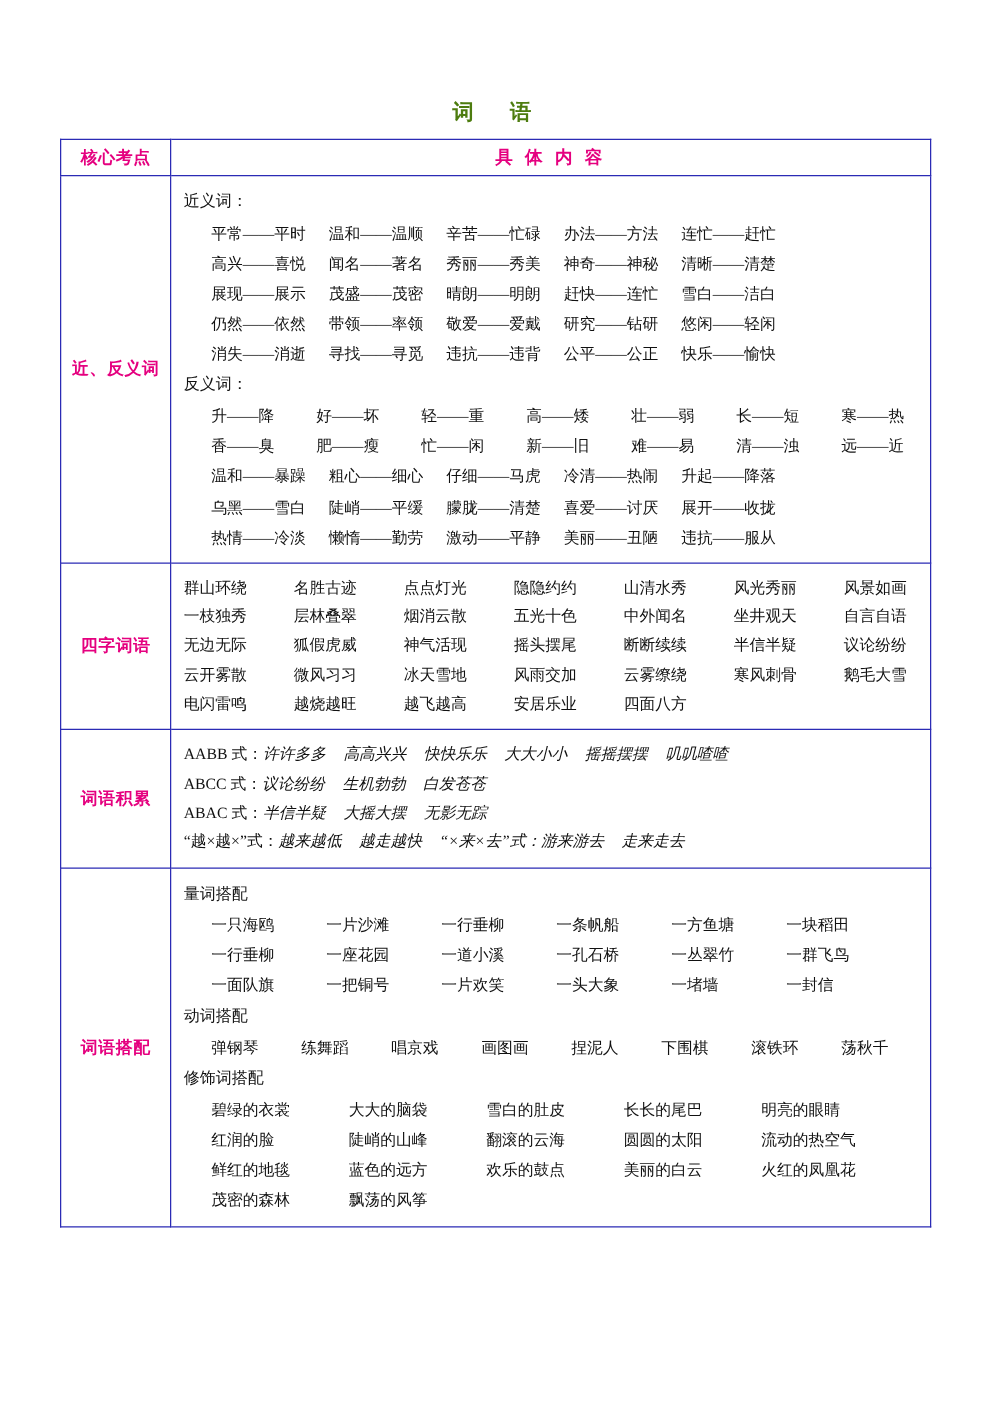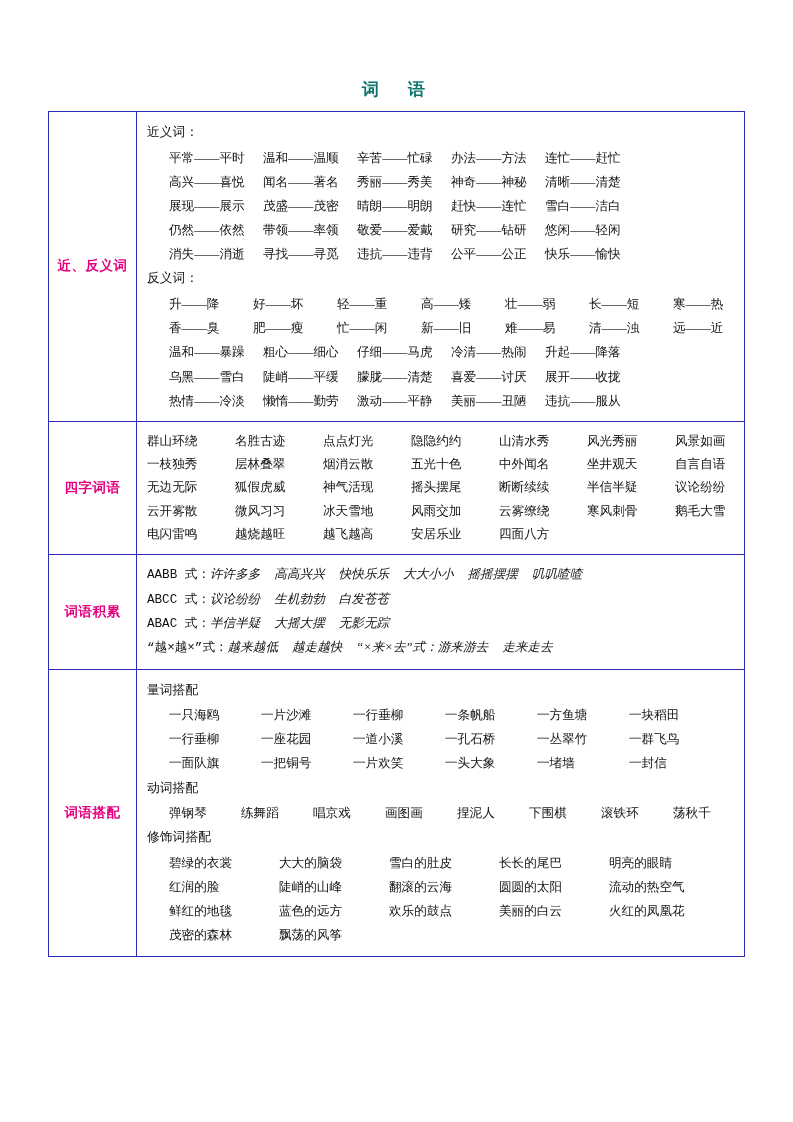--- a/index.html
+++ b/index.html
@@ -15,21 +15,21 @@
     position: relative;
   }
   .page {
     width: 793px;
     height: 1122px;
     box-sizing: border-box;
     padding: 78px 48px 0 48px;
   }
   .doc-title {
     text-align: center;
-    color: #0f766e;
+    color: #4d7c0f;
     font-size: 17px;
     font-weight: bold;
     letter-spacing: 6px;
     margin-bottom: 10px;
     font-family: "Liberation Sans", sans-serif;
   }
   table.main {
     border-collapse: collapse;
     width: 697px;
     table-layout: fixed;
@@ -90,21 +90,21 @@
     width: 84px;
   }
   .four {
     display: inline-block;
     width: 88px;
   }
   .acc-line {
     white-space: nowrap;
   }
   .acc-label {
-    font-family: Liberation Mono, monospace;
+    font-family: Liberation Serif, serif;
     margin-top: 36px;
   }
   .acc-item {
     display: inline-block;
     padding-right: 14px;
     font-style: italic;
   }
   .ql-item {
     display: inline-block;
     width: 92px;
@@ -125,20 +125,24 @@
 <div class="page">
 
   <div class="doc-title">词　语</div>
 
   <table class="main">
     <colgroup>
         <col style="width:88px">
         <col>
       </colgroup>
     <tbody>
+      <tr class="hdr">
+        <td class="col-key">核心考点</td>
+        <td class="hdr-content">具 体 内 容</td>
+      </tr>
 
       <tr>
         <td class="col-key">近、反义词</td>
         <td>
           <div class="cell-body">
             <div class="sub-head">近义词：</div>
             <div class="row-line">
               <span class="pair">平常——平时</span><span class="pair">温和——温顺</span><span class="pair">辛苦——忙碌</span><span class="pair">办法——方法</span><span class="pair">连忙——赶忙</span>
             </div>
             <div class="row-line">

